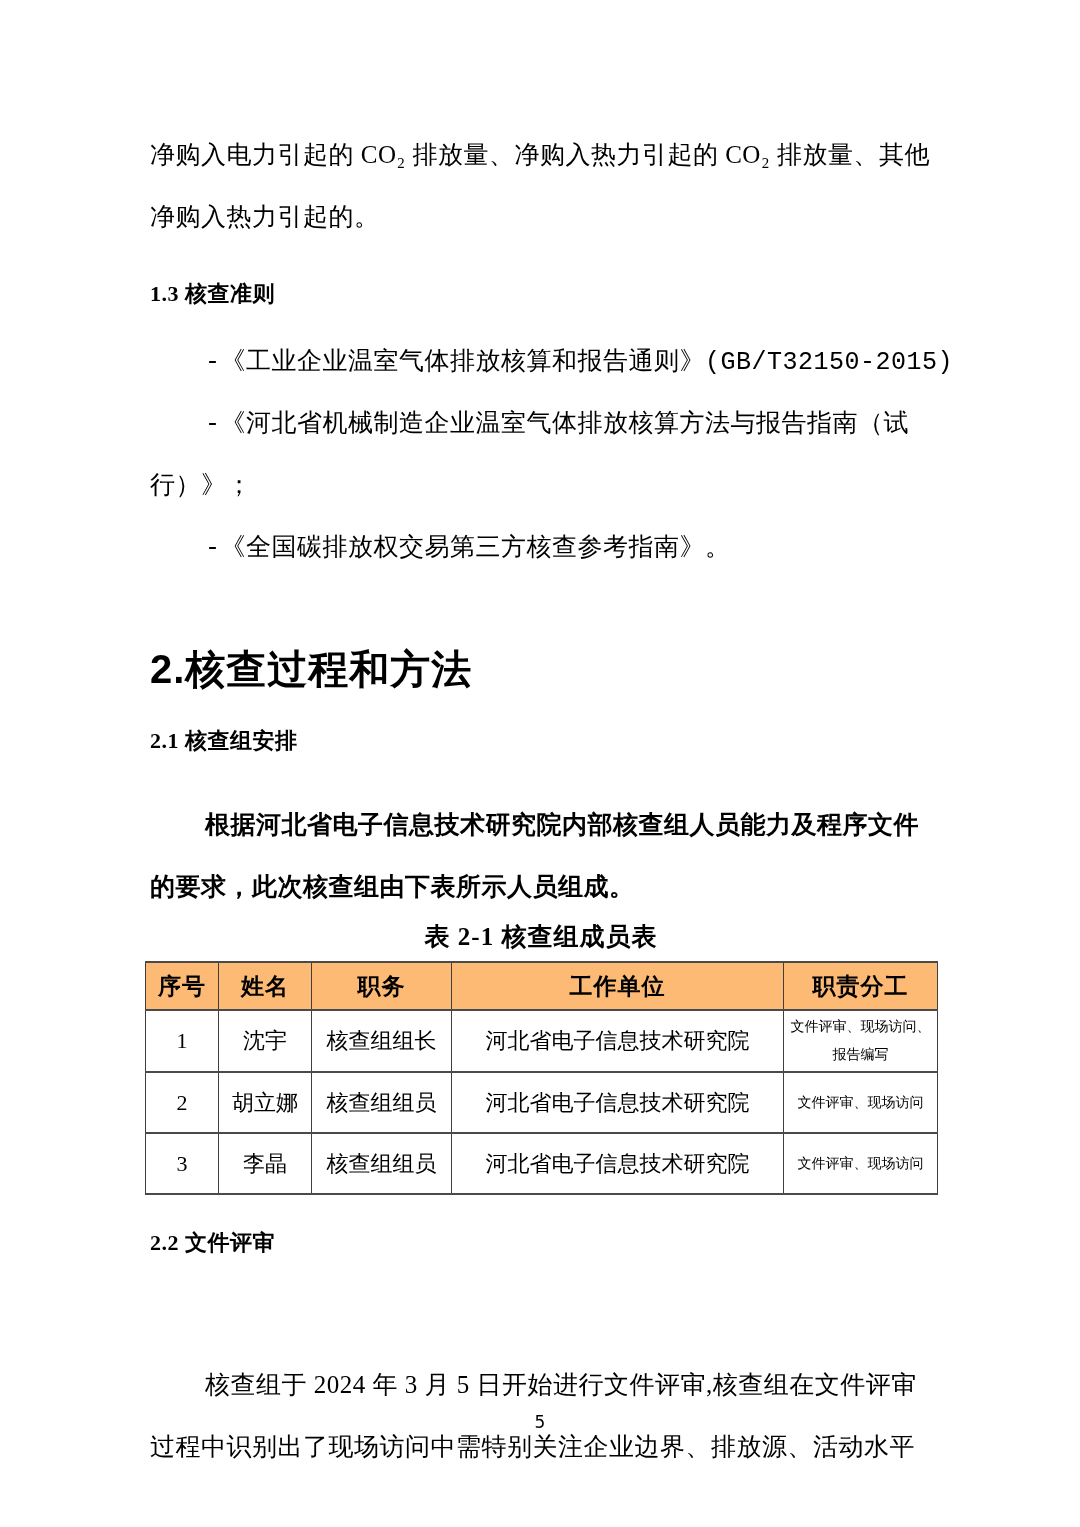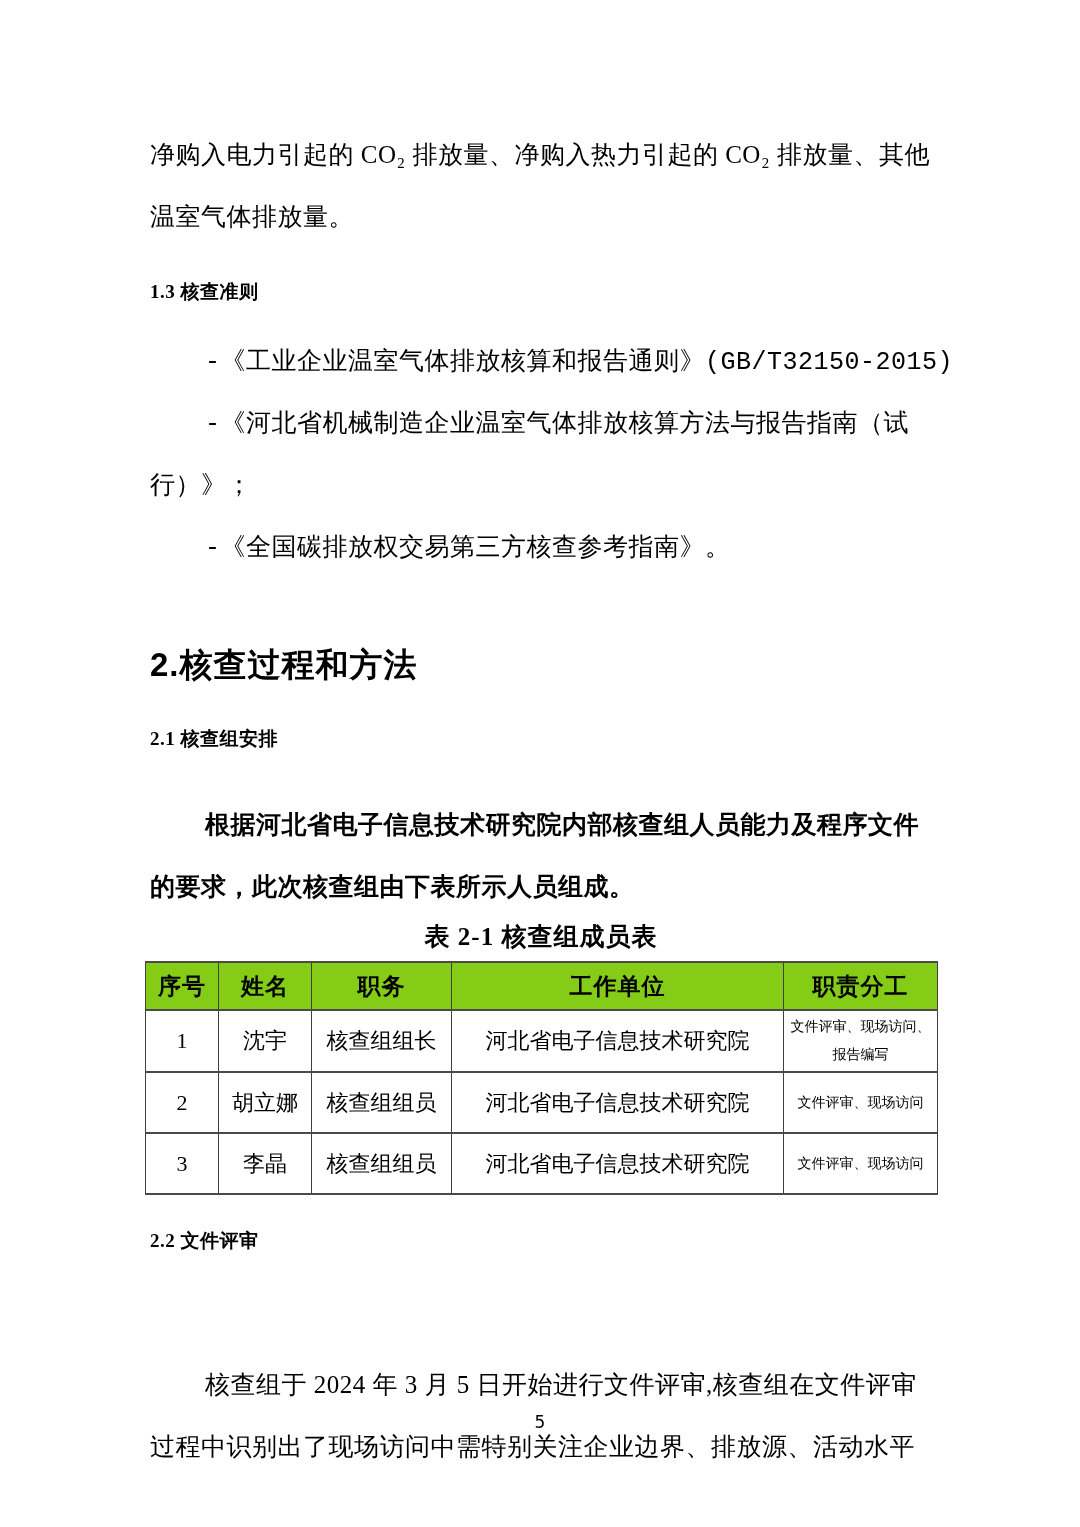--- a/index.html
+++ b/index.html
@@ -20,29 +20,29 @@
     line-height: 62px;
     letter-spacing: 0.5px;
     white-space: nowrap;
   }
   .body-block .line { height: 62px; }
   .indent { padding-left: 55px; }
   .heading {
     left: 150px;
     width: 787px;
     font-weight: bold;
-    font-size: 19px;
+    font-size: 22px;
     line-height: 1.25;
     letter-spacing: 0.5px;
   }
   .heading-main {
     left: 150px;
     width: 787px;
     font-weight: bold;
-    font-size: 33px;
+    font-size: 40px;
     line-height: 1.2;
     font-family: "Liberation Sans", "DejaVu Sans", sans-serif;
     letter-spacing: 1px;
   }
   .table-title {
     left: 145px;
     width: 792px;
     text-align: center;
     font-weight: bold;
     font-size: 25px;
@@ -63,21 +63,21 @@
     border-right: 1px solid #3f3f3f;
     border-top: 2px solid #4a4a4a;
     border-bottom: 2px solid #4a4a4a;
     text-align: center;
     vertical-align: middle;
     padding: 1px 4px;
     overflow: hidden;
   }
   table.members th {
     height: 44px;
-    background: #84cc16;
+    background: #fdba74;
     font-size: 23px;
     font-weight: bold;
     letter-spacing: 1px;
   }
   table.members td {
     height: 55px;
     font-size: 22px;
   }
   table.members td.duty {
     font-size: 14px;
@@ -92,21 +92,21 @@
     font-family: "DejaVu Sans", "Liberation Sans", sans-serif;
   }
 </style>
 </head>
 <body>
 
 <div class="page">
 
   <div class="abs body-block" style="top:124px;">
     <div class="line">净购入电力引起的 CO₂ 排放量、净购入热力引起的 CO₂ 排放量、其他</div>
-    <div class="line">温室气体排放量。</div>
+    <div class="line">净购入热力引起的。</div>
   </div>
 
   <div class="abs heading" style="top:280px;">1.3 核查准则</div>
 
   <div class="abs body-block" style="top:332px;font-family:Liberation Mono, monospace;">
     <div class="line indent">-《工业企业温室气体排放核算和报告通则》(GB/T32150-2015)</div>
     <div class="line indent">-《河北省机械制造企业温室气体排放核算方法与报告指南（试</div>
     <div class="line">行）》；</div>
     <div class="line indent">-《全国碳排放权交易第三方核查参考指南》。</div>
   </div>

